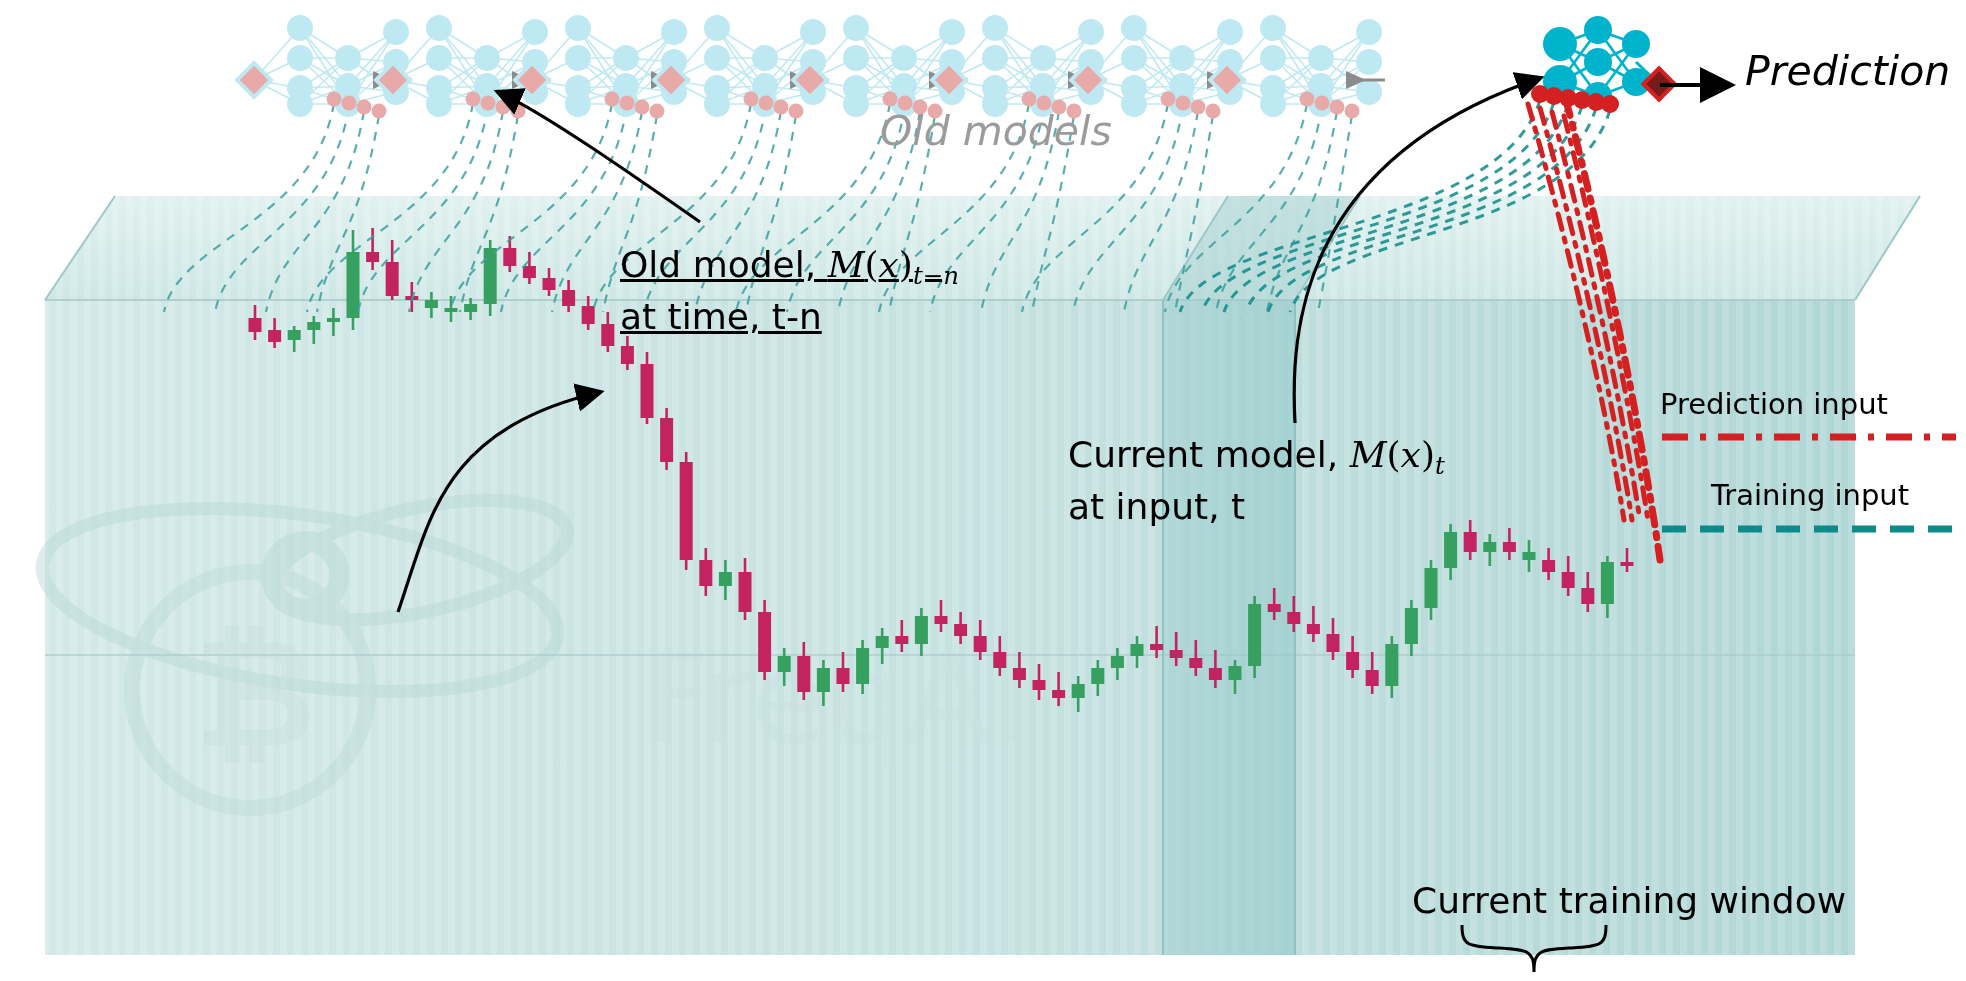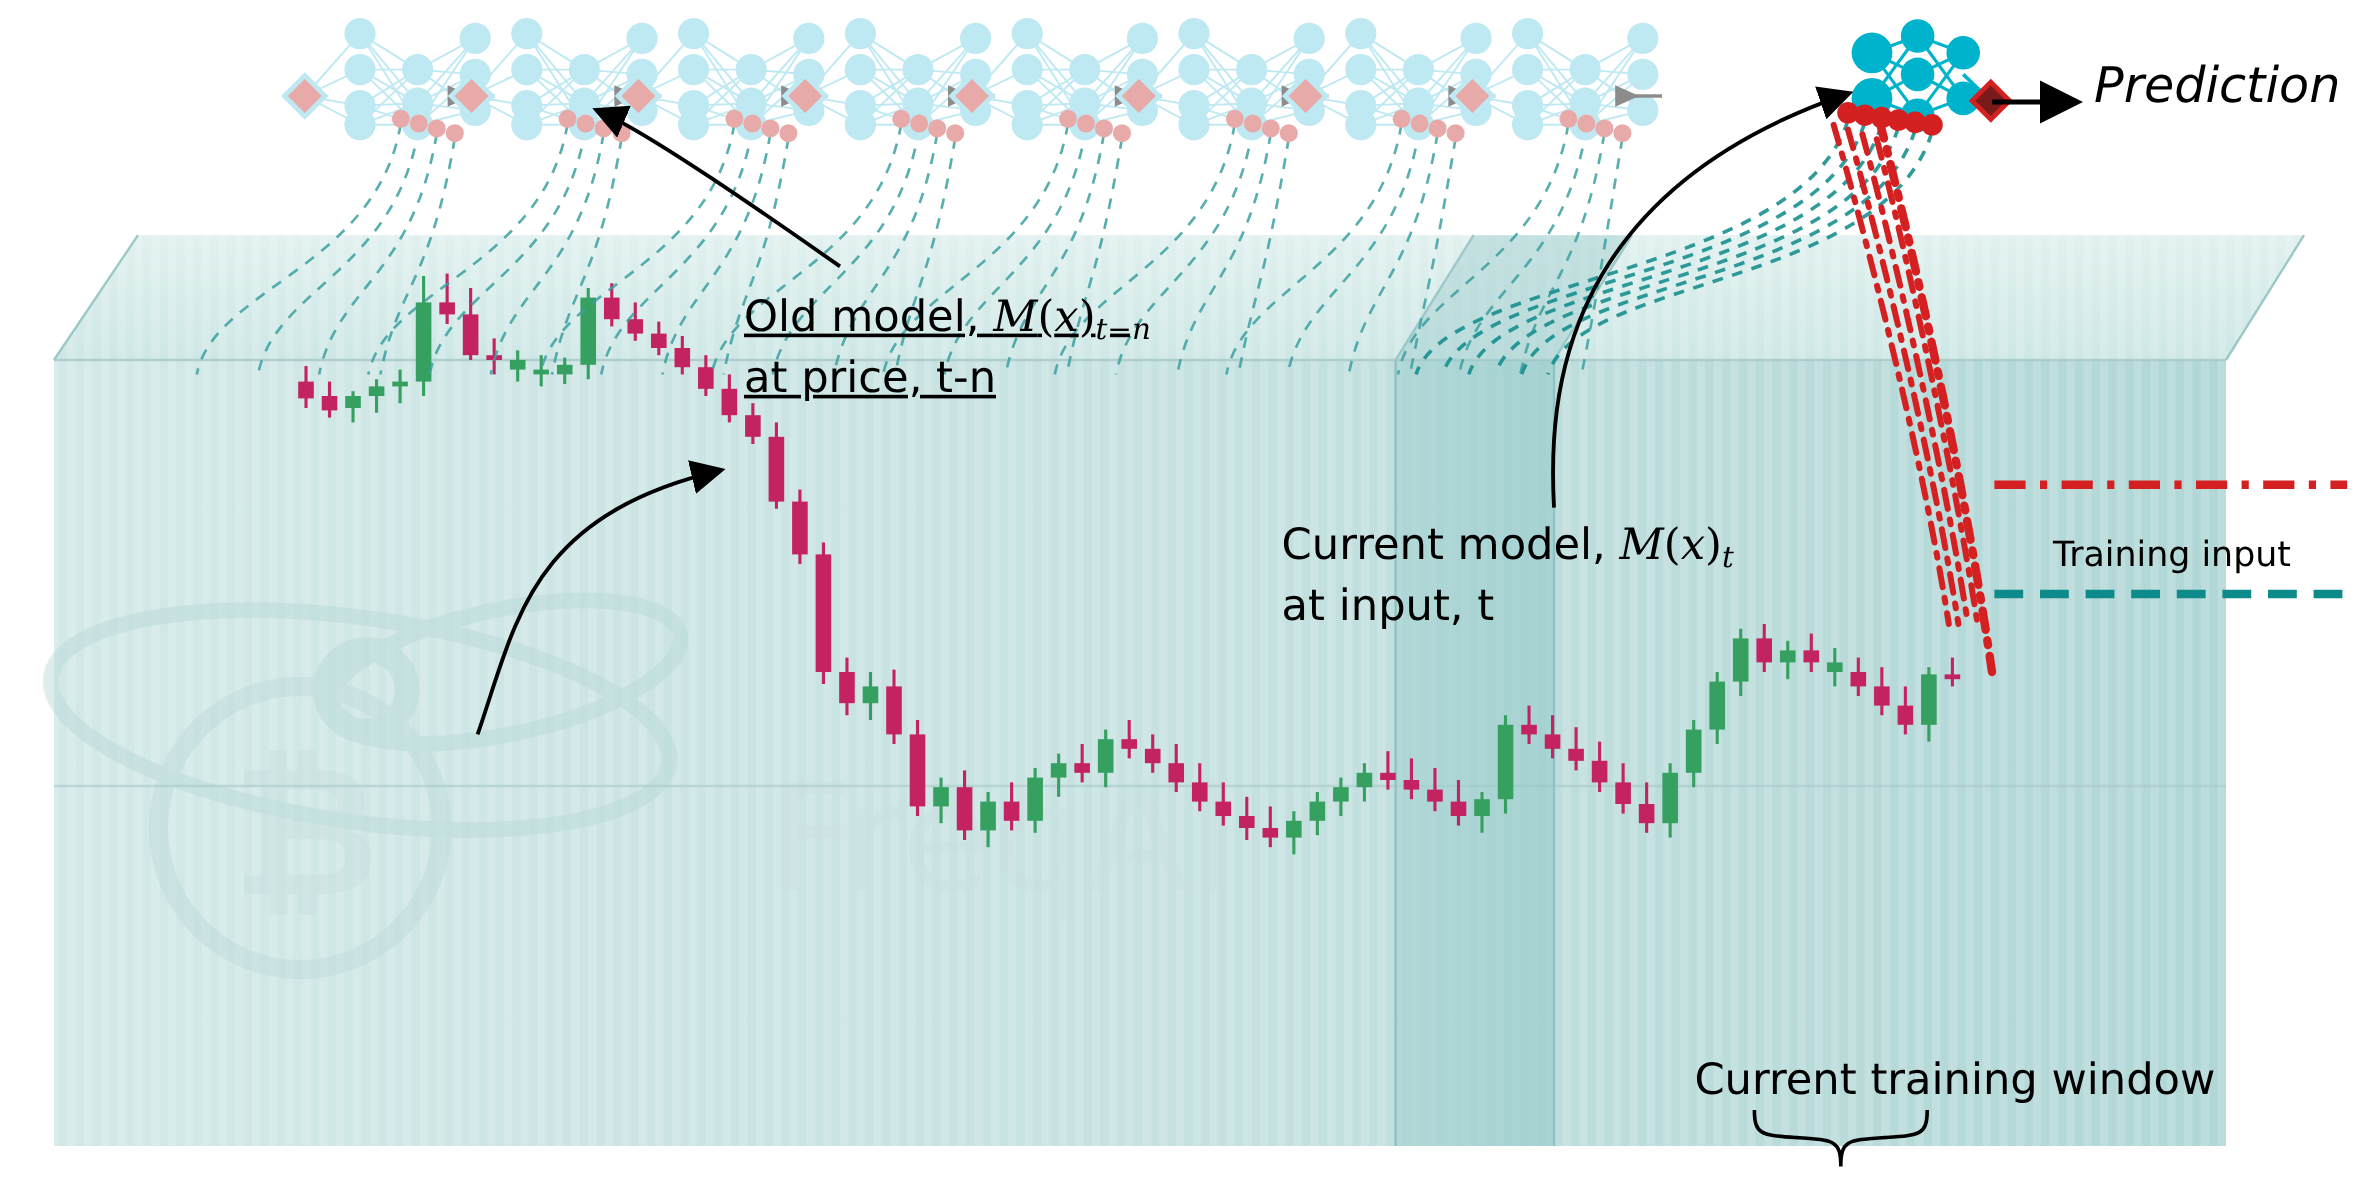--- a/index.html
+++ b/index.html
@@ -650,43 +650,47 @@
     <path d="M1295,423 C1290,330 1300,160 1540,78" stroke="#000" stroke-width="3.2" fill="none" marker-end="url(#mArrow)"></path>
 
     <path d="M398,612 C430,520 440,430 600,392" stroke="#000" stroke-width="3.2" fill="none" marker-end="url(#mArrow)"></path>
 
     <line x1="1660" y1="85" x2="1730" y2="85" stroke="#000" stroke-width="4" marker-end="url(#mArrow)"></line>
 
     <path d="M1462,925 C1462,946 1468,946 1498,948 C1528,950 1534,950 1534,972
              M1534,972 C1534,950 1540,950 1570,948 C1600,946 1606,946 1606,925" stroke="#000" stroke-width="3" fill="none"></path>
   </svg>
 
+  <div class="txt big" style="left:880px;top:108px;">
+    <span class="grey">Old models</span>
+  </div>
 
   <div class="txt big" style="left:1745px;top:48px;">
     <span>Prediction</span>
   </div>
 
   <div class="txt annot" style="left:620px;top:244px;text-decoration:underline;">
     <div>
       <span>Old model, </span><span class="mathit">M</span><span class="mathup">(</span><span class="mathit">x</span><span class="mathup">)</span><span class="mathit sub">t−n</span>
     </div>
-    <div style="margin-top:6px;">at price, t-n</div>
+    <div style="margin-top:6px;">at time, t-n</div>
   </div>
 
   <div class="txt annot" style="left:1068px;top:434px;">
     <div>
       <span>Current model, </span><span class="mathit">M</span><span class="mathup">(</span><span class="mathit">x</span><span class="mathup">)</span><span class="mathit sub">t</span>
     </div>
     <div style="margin-top:6px;">at input, t</div>
   </div>
 
 
   <div class="txt annot" style="left:1412px;top:880px;">Current training window</div>
 
   <div style="position:absolute;left:1660px;top:388px;width:300px;">
+    <div class="txt legend-lbl" style="position:static;text-align:left;">Prediction input</div>
     <svg width="300" height="24" style="display:block;margin-top:4px;">
       <line x1="2" y1="12" x2="296" y2="12" stroke="#d42020" stroke-width="7" stroke-dasharray="26 12 6 12"></line>
     </svg>
     <div class="txt legend-lbl" style="position:static;text-align:center;margin-top:30px;">Training input</div>
     <svg width="300" height="24" style="display:block;margin-top:4px;">
       <line x1="2" y1="12" x2="296" y2="12" stroke="#0d8a8a" stroke-width="7" stroke-dasharray="24 14"></line>
     </svg>
   </div>
 
 </div>

